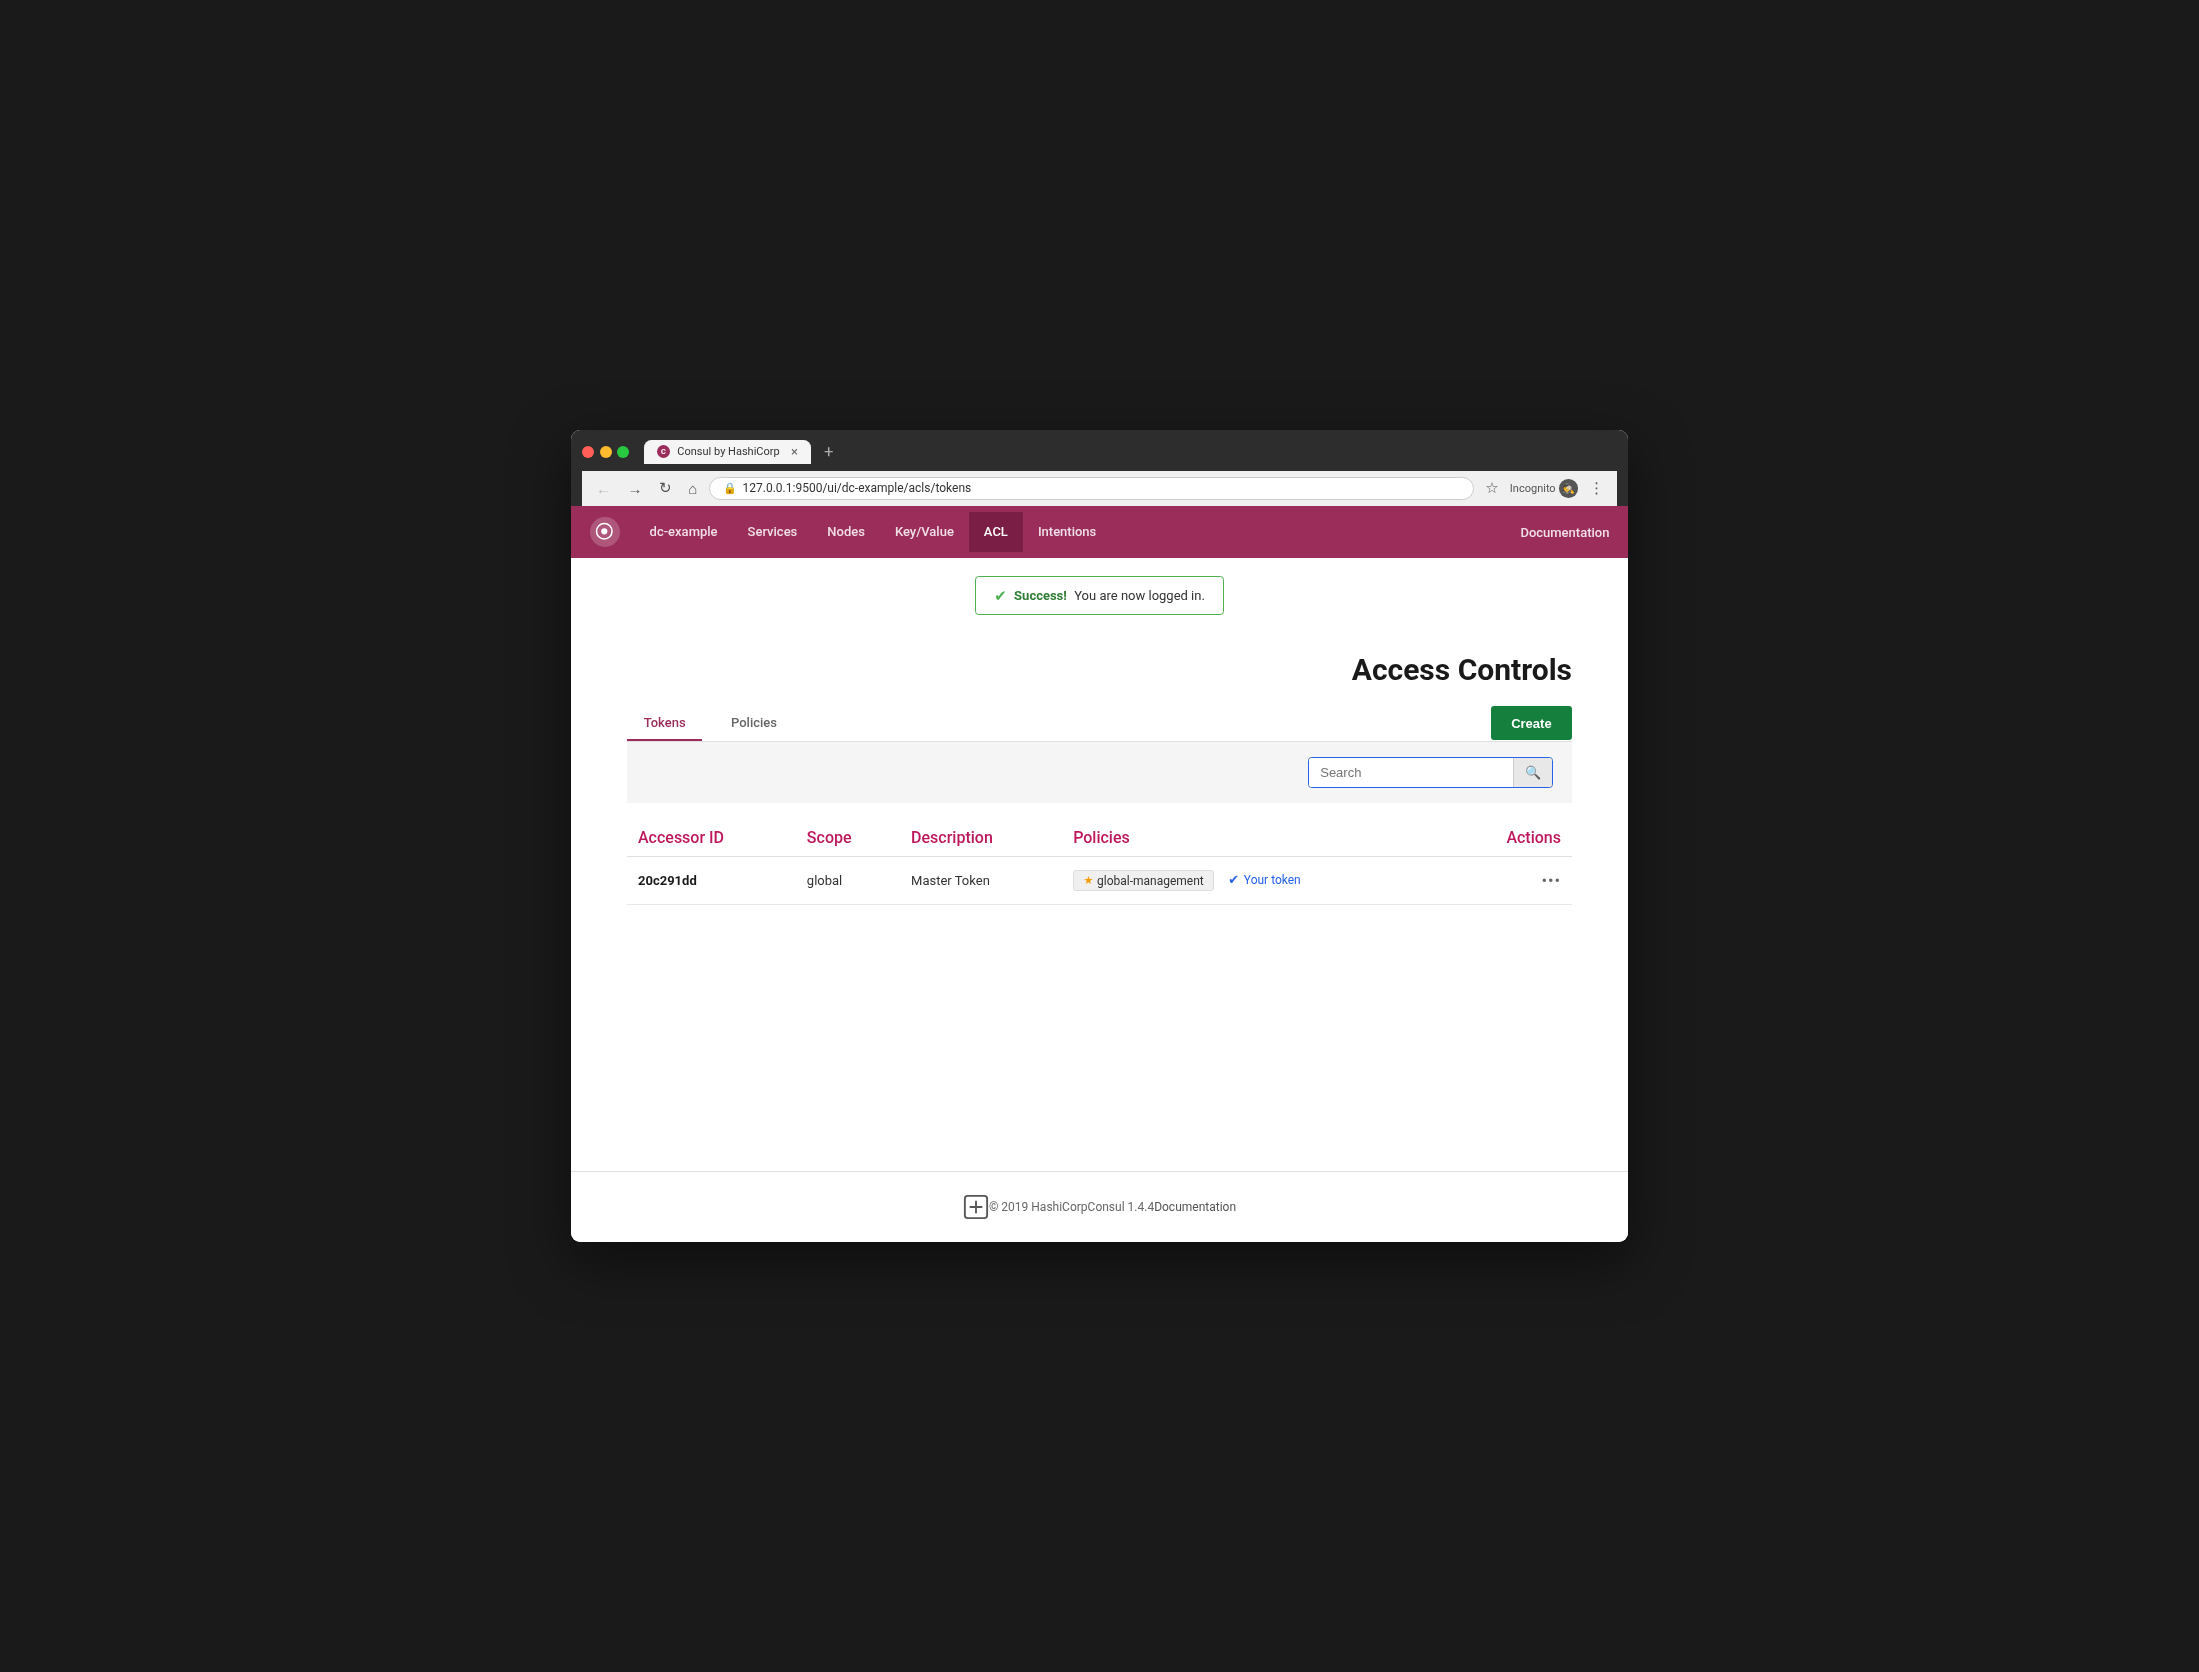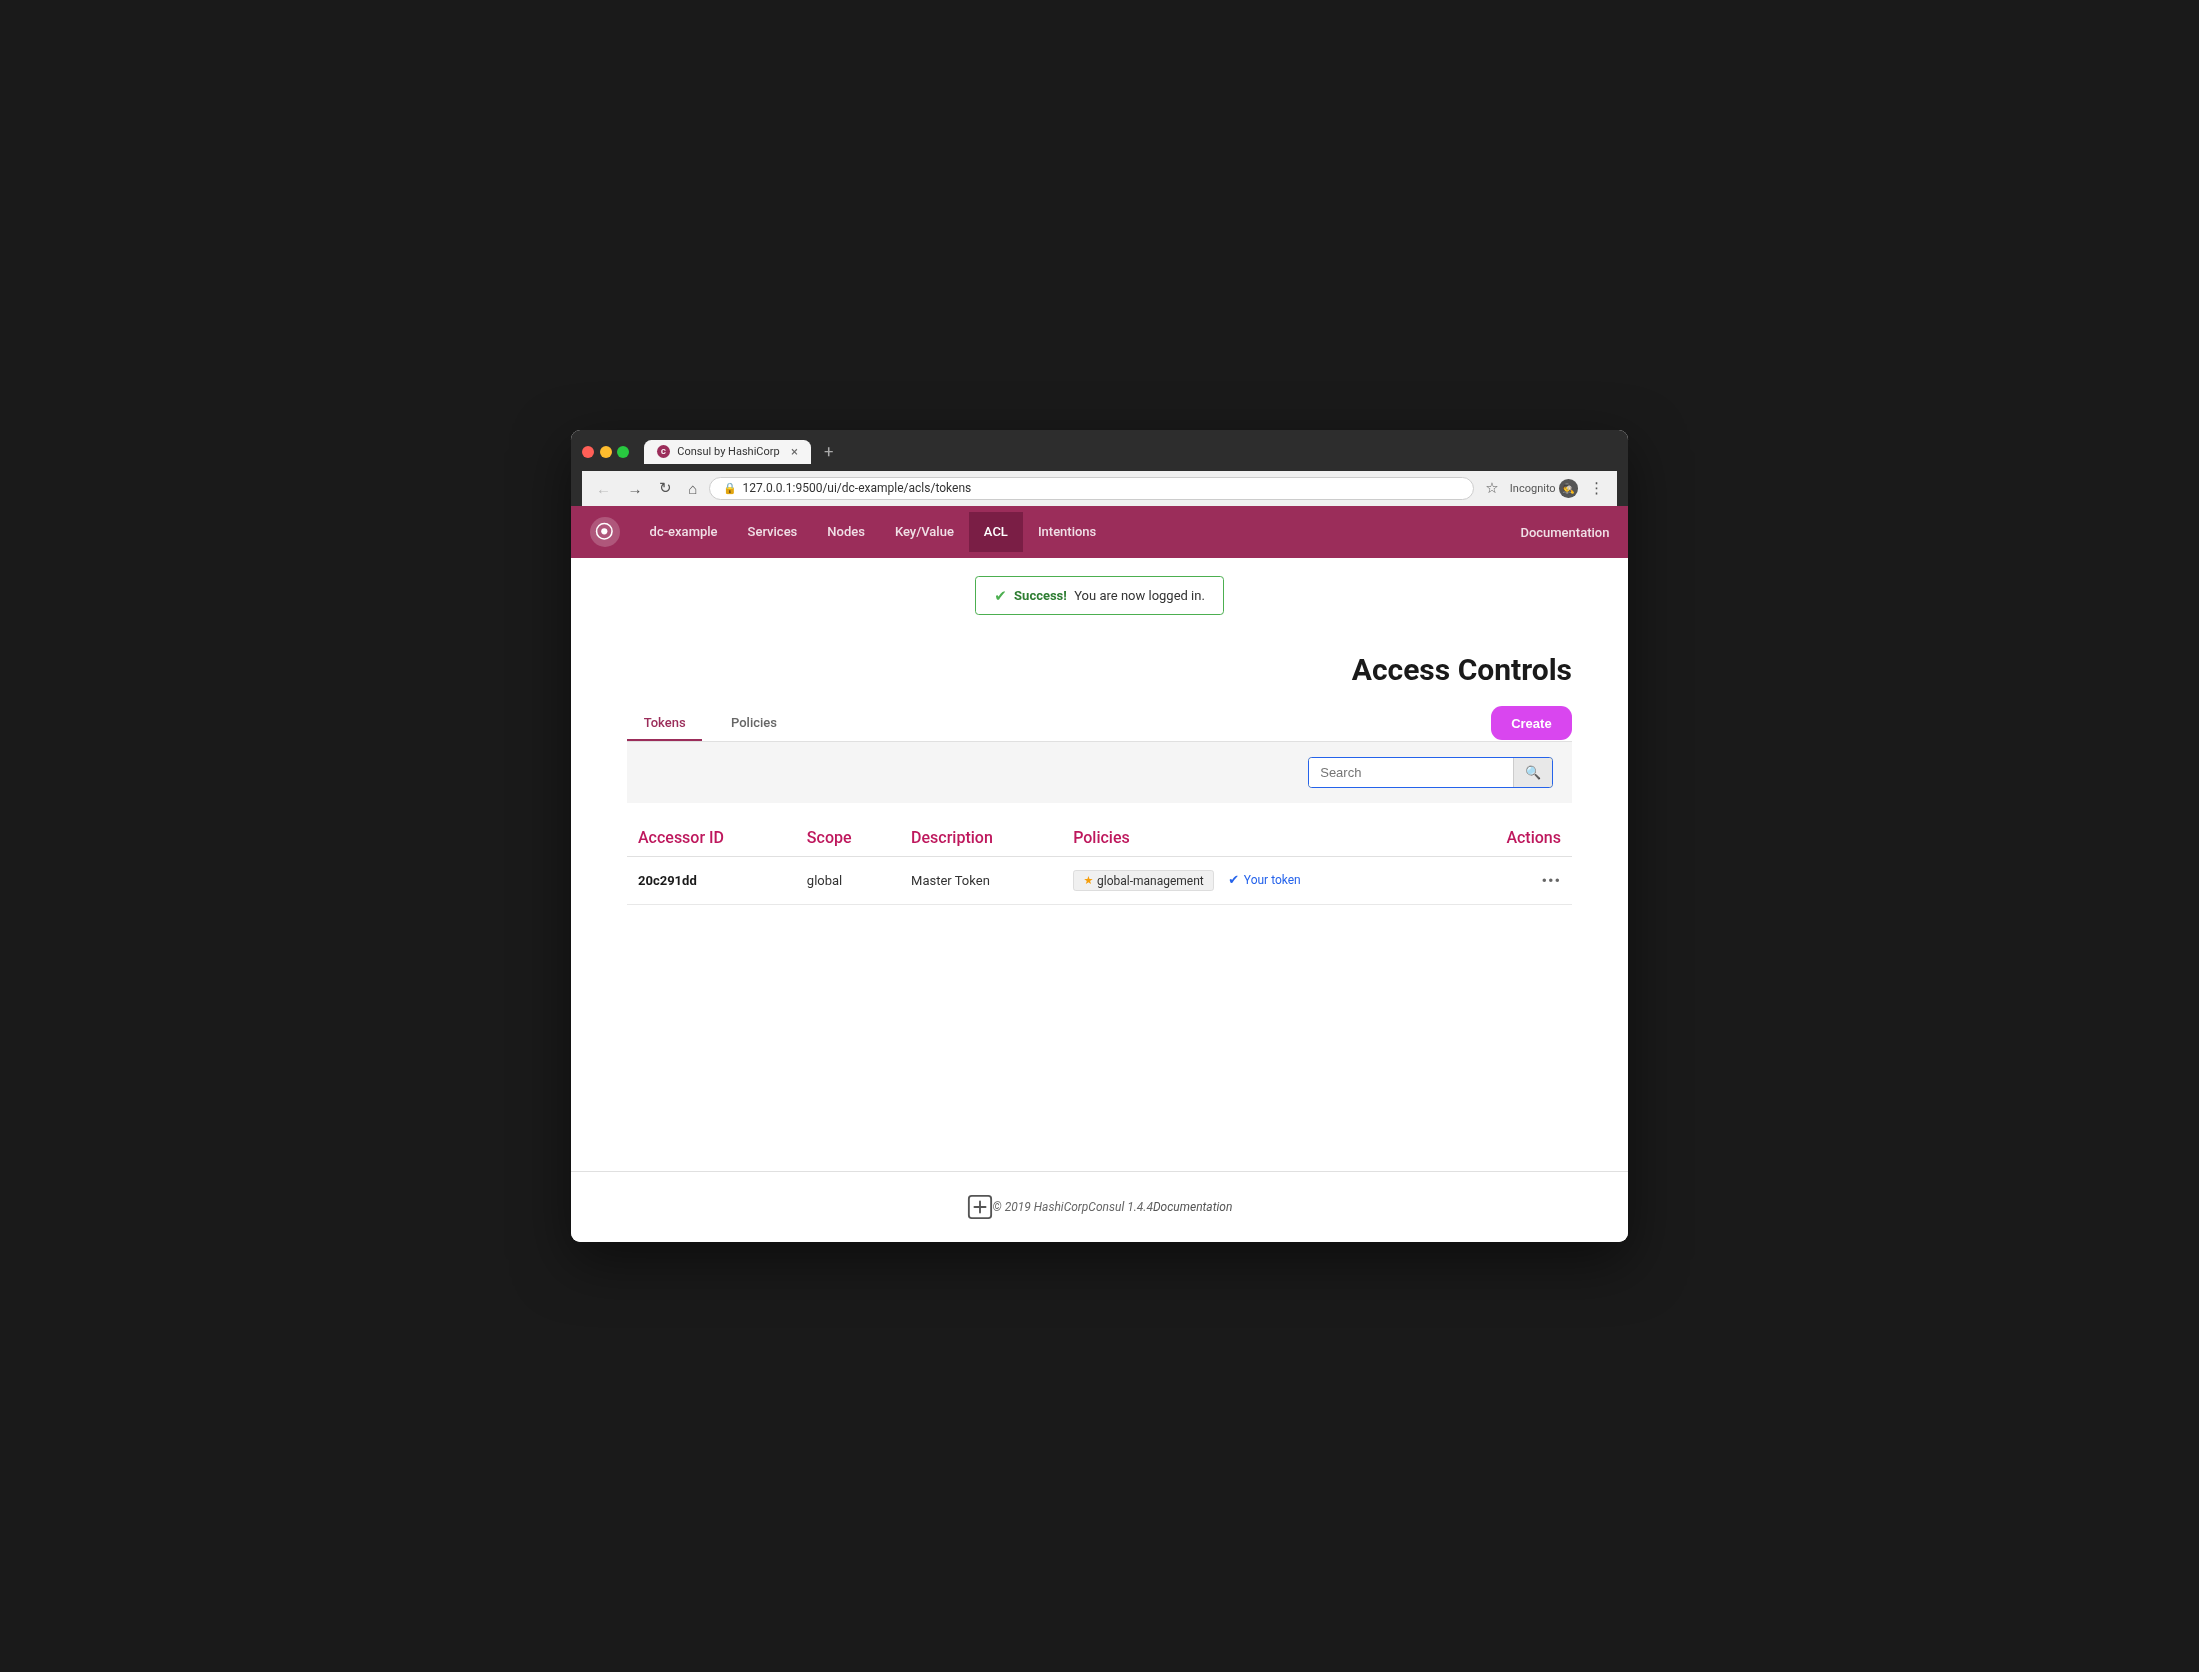--- a/index.html
+++ b/index.html
@@ -240,24 +240,24 @@
       cursor: pointer;
       color: #666;
       border-bottom: 2.8px solid transparent;
       margin-bottom: -0.9px;
     }
     .tab-item.active {
       color: #9b2d5a;
       border-bottom-color: #9b2d5a;
     }
     .create-btn {
-      background: #d946ef;
+      background: #15803d;
       color: white;
       border: none;
-      border-radius: 11px;
+      border-radius: 3px;
       padding: 9.3px 20.4px;
       font-size: 13px;
       font-weight: 600;
       cursor: pointer;
     }
     
     .search-area {
       background: #f5f5f5;
       padding: 15px 18.6px;
       display: flex;
@@ -342,21 +342,20 @@
     
     .app-footer {
       border-top: 0.9px solid #e0e0e0;
       padding: 22px 18.6px;
       display: flex;
       justify-content: center;
       align-items: center;
       color: #666;
       font-size: 12px;
       margin-top: 56px;
-      font-style: italic;
     }
     .footer-logo {
       width: 26px;
       height: 26px;
       color: #555;
     }
     .footer-link { color: #555; text-decoration: none; cursor: pointer; }
   </style>
 </head>
 <body>

